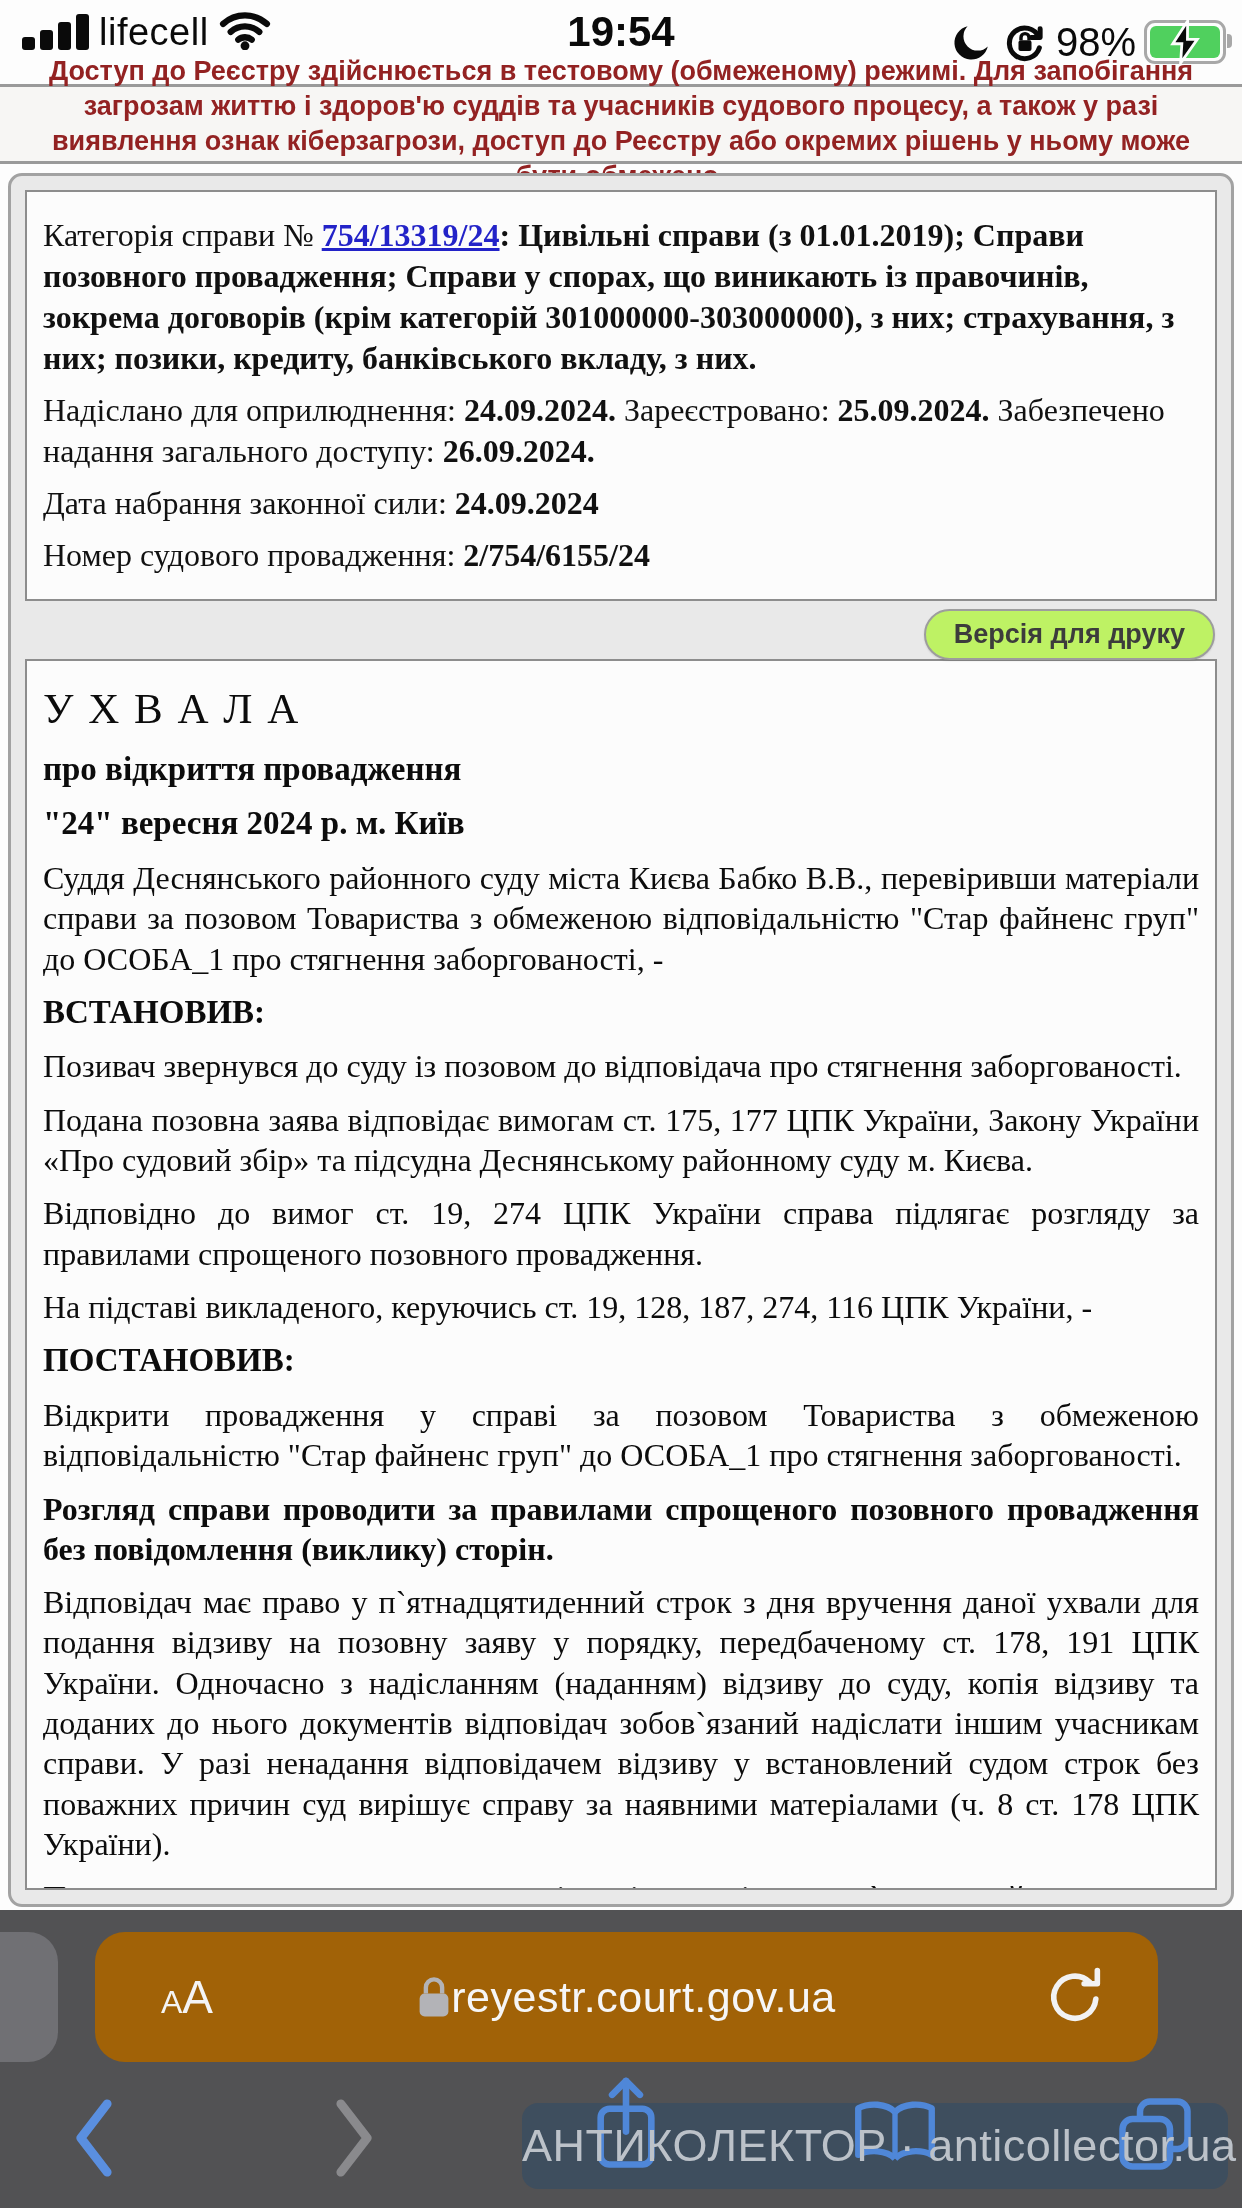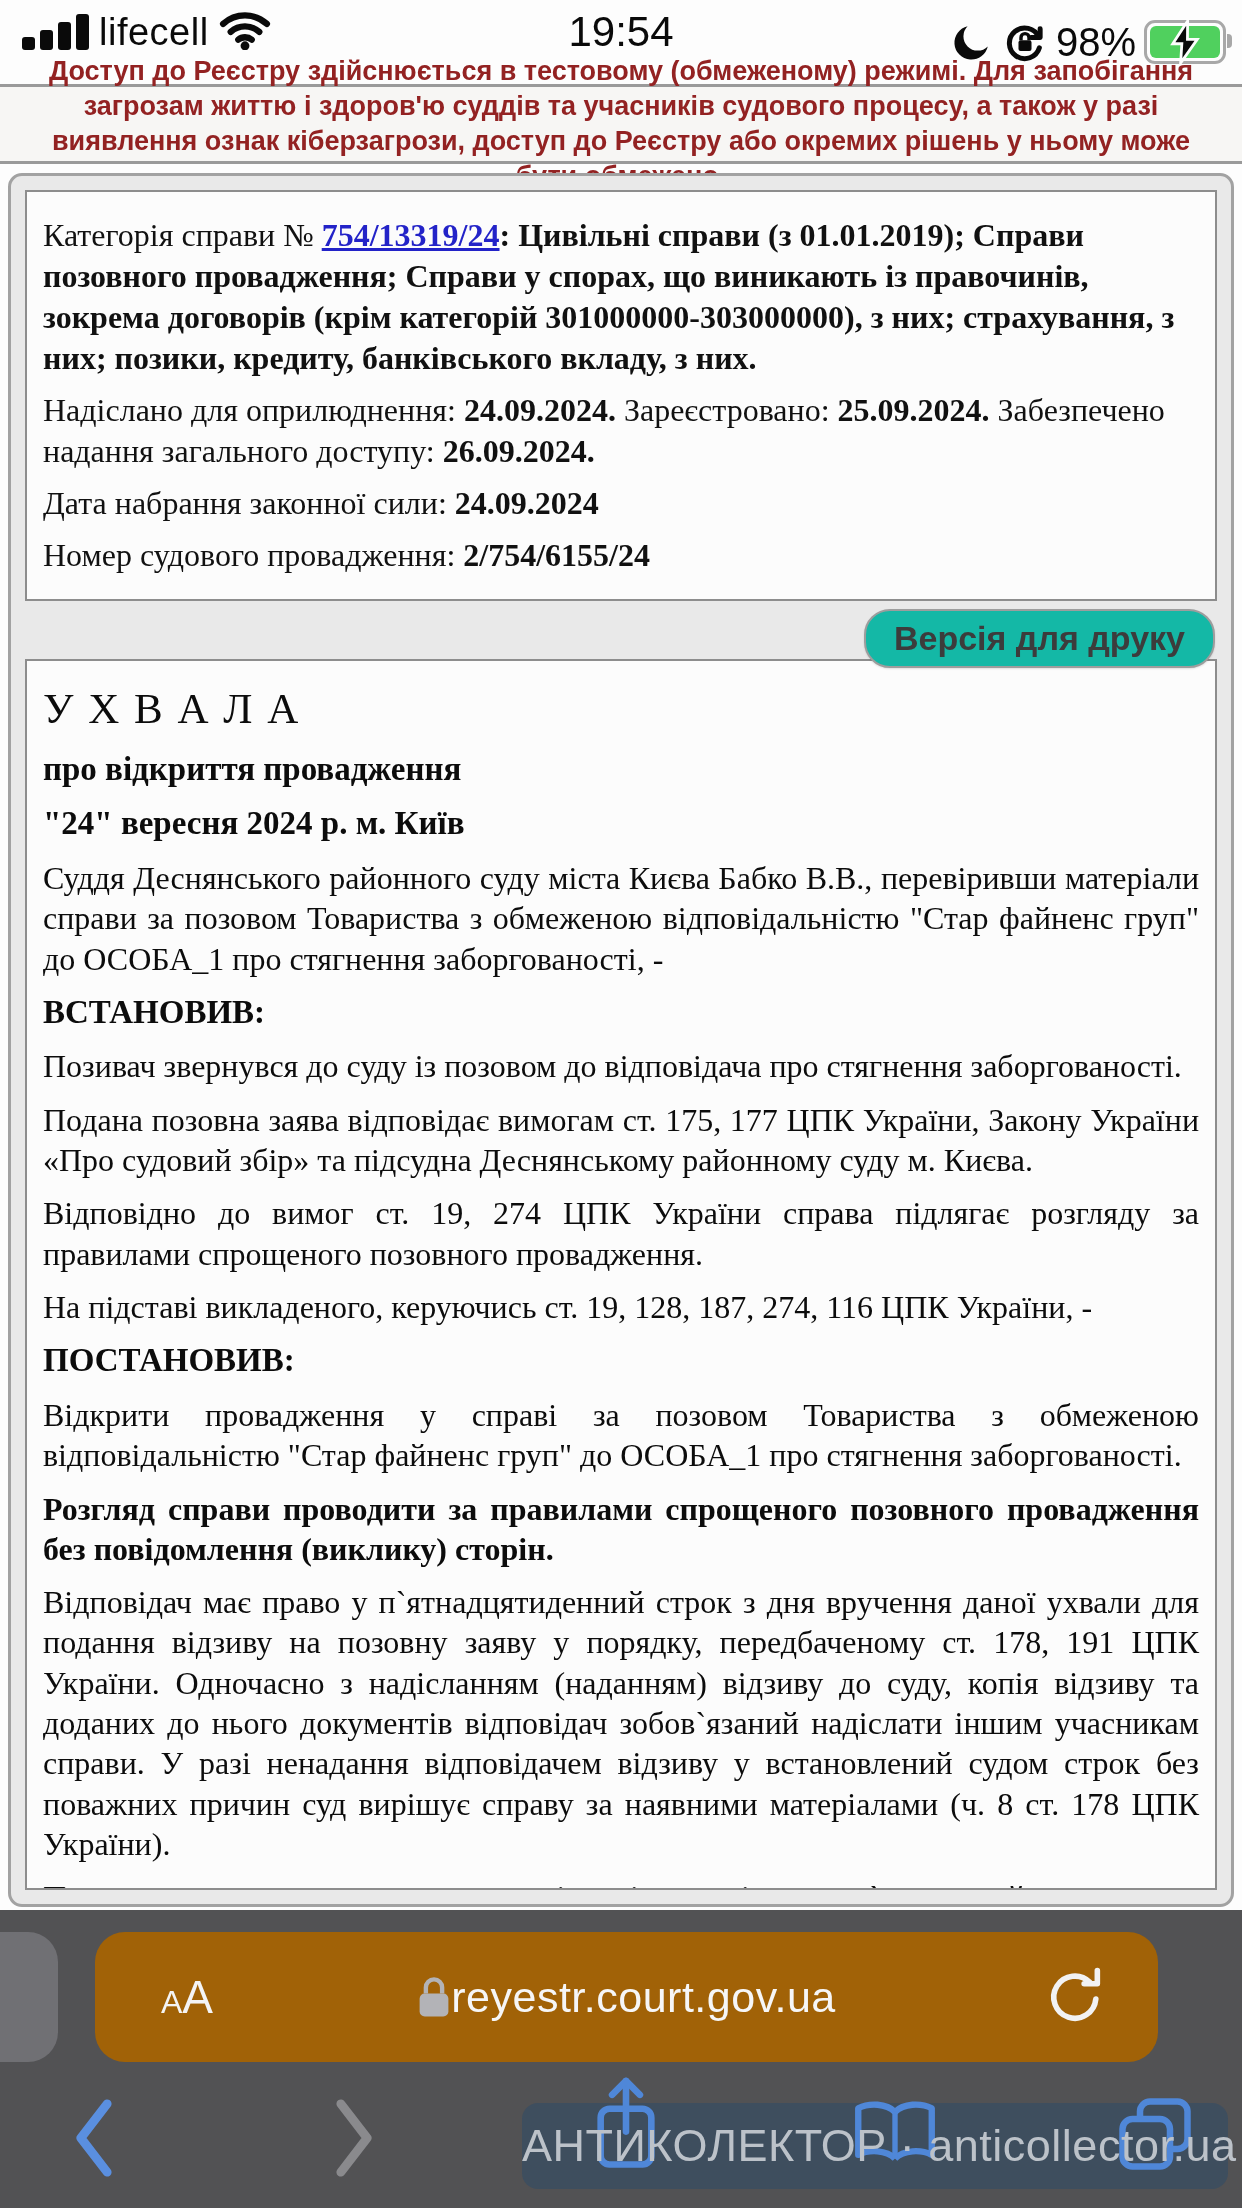--- a/index.html
+++ b/index.html
@@ -7,41 +7,41 @@
   .screen{position:relative;width:1242px;height:2208px;overflow:hidden;background:#fdfdfd;}
 
   
   .status-bar{position:absolute;top:0;left:0;right:0;height:62px;background:#fdfdfd;display:flex;align-items:center;color:#0a0a0a;}
   .sb-left{position:absolute;left:22px;top:10px;display:flex;align-items:center;gap:10px;}
   .signal{display:flex;align-items:flex-end;gap:5px;height:36px;}
   .signal i{display:block;width:13px;background:#0a0a0a;border-radius:3px;}
   .signal i:nth-child(1){height:13px}.signal i:nth-child(2){height:20px}
   .signal i:nth-child(3){height:28px}.signal i:nth-child(4){height:36px}
   .carrier{font-size:38px;font-weight:400;letter-spacing:.5px;}
-  .sb-time{position:absolute;left:0;right:0;text-align:center;top:8px;font-size:42px;font-weight:400;}
+  .sb-time{position:absolute;left:0;right:0;text-align:center;top:8px;font-size:42px;font-weight:700;}
   .sb-right{position:absolute;right:16px;top:20px;display:flex;gap:8px;}
   .batt-pct{font-size:40px;font-weight:500;}
   .battery{position:relative;width:76px;height:38px;border:3px solid #a8a8a8;border-radius:11px;background:#fdfdfd;}
   .battery .fill{position:absolute;inset:3px;background:#50d05e;border-radius:6px;}
   .battery .nub{position:absolute;right:-9px;top:11px;width:5px;height:14px;background:#a8a8a8;border-radius:0 4px 4px 0;}
   .battery svg{position:absolute;left:17px;top:-4px;}
 
   
   .warning{position:absolute;top:84px;left:0;right:0;height:74px;background:#f7f6f4;border-top:3px solid #9a9a9a;border-bottom:3px solid #9a9a9a;display:flex;align-items:center;justify-content:center;}
   .warning p{margin:0;padding:0 18px;text-align:center;font-size:27px;line-height:35px;font-weight:700;color:#932222;}
 
   
   .card{position:absolute;left:8px;top:173px;width:1226px;height:1734px;box-sizing:border-box;background:#e9e9e9;border:3px solid #a2a2a2;border-radius:14px;display:flex;flex-direction:column;padding:14px;}
   .inner-box{background:#fcfcfc;border:2px solid #8d8d8d;box-sizing:border-box;}
   .case-box{padding:12px 16px;font-family:"Liberation Serif",serif;font-size:32px;line-height:1.28;color:#111;}
   .case-box p{margin:11px 0;}
   .case-box b{font-weight:700;}
   .case-link{color:#2323c8;font-weight:700;text-decoration:underline;}
   .print-row{height:58px;position:relative;}
-  .print-btn{position:absolute;right:2px;top:8px;background:#14b8a6;border:2px solid #9d9d9d;border-radius:26px;padding:8px 28px;font-family:"Liberation Sans",sans-serif;font-size:34px;font-weight:700;color:#3c3c3c;box-shadow:0 1px 2px rgba(0,0,0,.12);}
+  .print-btn{position:absolute;right:2px;top:8px;background:#bef264;border:2px solid #9d9d9d;border-radius:26px;padding:8px 28px;font-family:"Liberation Sans",sans-serif;font-size:27px;font-weight:700;color:#3c3c3c;box-shadow:0 1px 2px rgba(0,0,0,.12);}
   .doc-box{flex:1;overflow:hidden;padding:8px 16px;font-family:"Liberation Serif",serif;font-size:32px;line-height:1.26;color:#0c0c0c;}
   .doc-box p{margin:13px 0;text-align:justify;}
   .doc-title{margin:14px 0 6px;text-align:center;font-size:43px;font-weight:400;letter-spacing:2px;}
   .doc-h{margin:18px 0;text-align:center;font-size:33px;font-weight:700;}
   .p-bold{font-weight:700;}
 
   
   .chrome{position:absolute;left:0;right:0;top:1910px;height:298px;background:#525254;}
   .neighbor-pill{position:absolute;left:-48px;top:22px;width:106px;height:130px;background:#707074;border-radius:30px;}
   .url-pill{position:absolute;left:95px;top:22px;width:1063px;height:130px;background:#a16207;border-radius:30px;display:flex;align-items:center;}

